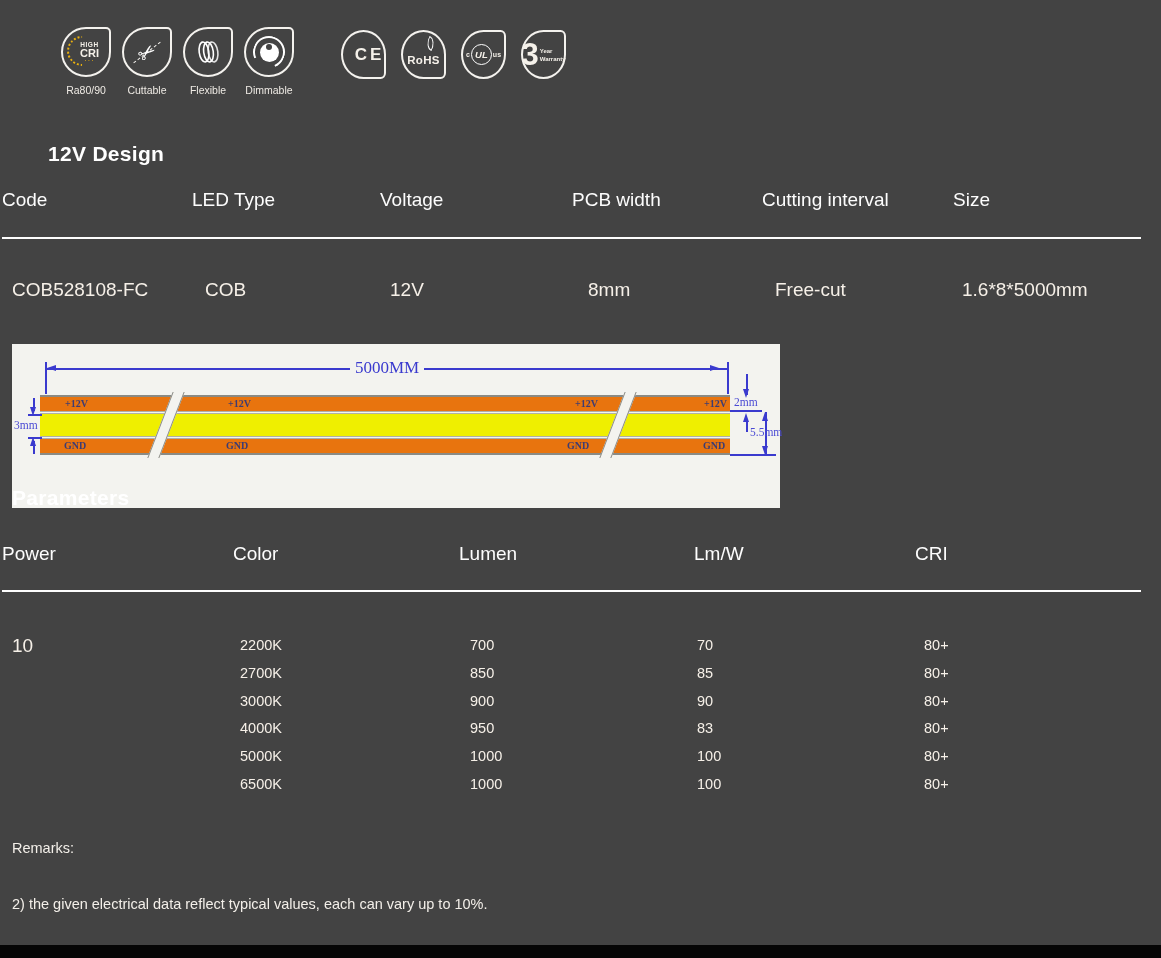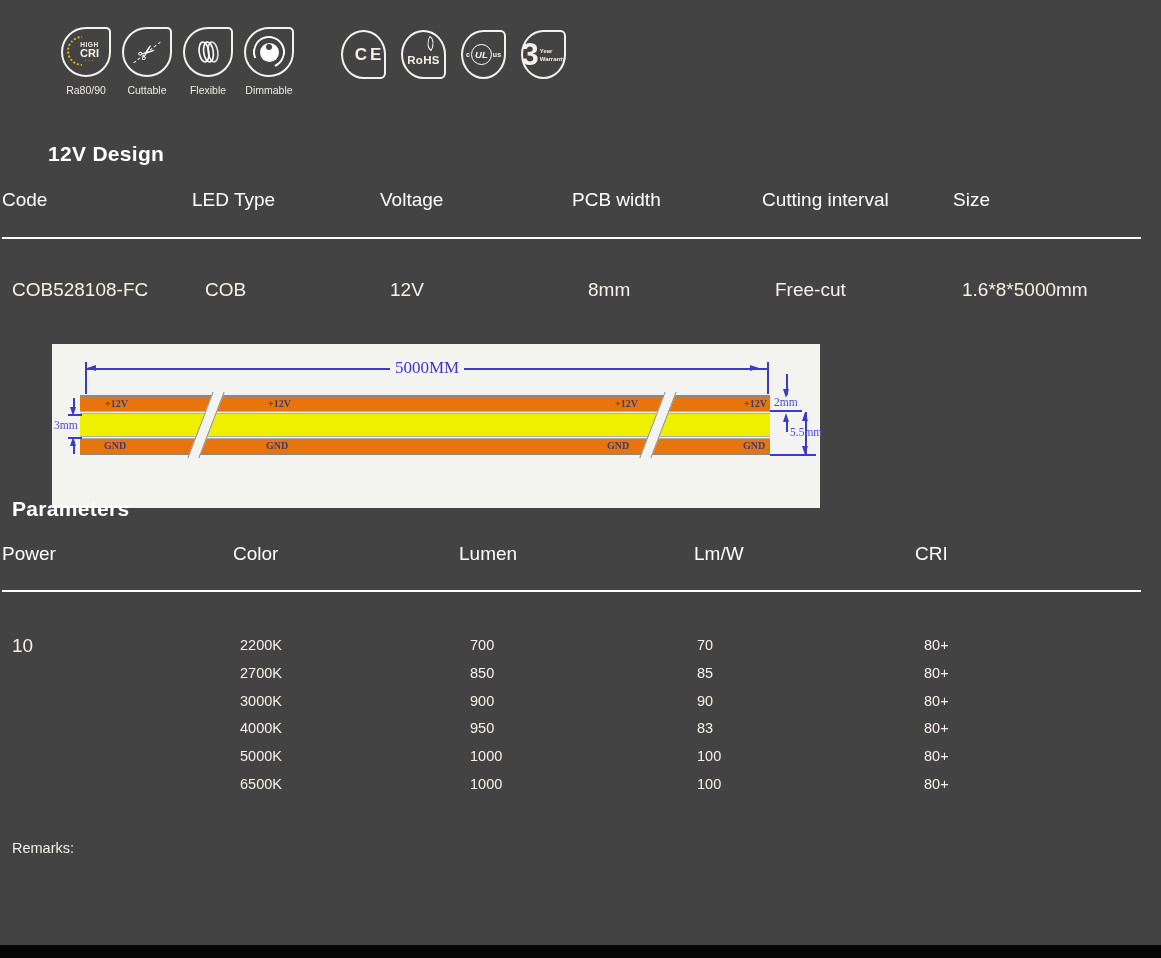--- a/index.html
+++ b/index.html
@@ -65,21 +65,21 @@
   .rule { position:absolute; left:2px; width:1139px; height:2px; background:#fdfdfd; }
 
   
   .param-rows { position:absolute; left:0; top:633px; width:1161px; }
   .prow { position:relative; height:27.8px; }
   .prow span { position:absolute; top:4px; font-size:14.5px; color:#f6f0e8; white-space:nowrap; }
   .pc-color { left:240px; } .pc-lumen { left:470px; } .pc-lmw { left:697px; } .pc-cri { left:924px; }
 
   
   .diagram { position:absolute; left:12px; top:344px; width:768px; height:164px; background:#f3f3ef;
-    font-family:"Liberation Serif", serif;margin-left:40px; }
+    font-family:"Liberation Serif", serif; }
   .dline-h { position:absolute; height:1.5px; background:#3a3ace; }
   .dline-v { position:absolute; width:1.5px; background:#3a3ace; }
   .dim-label { position:absolute; color:#3a3ace; background:#f3f3ef; padding:0 5px; font-size:17px; line-height:1; }
   .dim-label-sm { position:absolute; color:#4a4ad4; font-size:11.5px; line-height:1; }
   .arr { position:absolute; width:0; height:0; }
   .arr-left  { border-top:3.5px solid transparent; border-bottom:3.5px solid transparent; border-right:9px solid #3a3ace; }
   .arr-right { border-top:3.5px solid transparent; border-bottom:3.5px solid transparent; border-left:9px solid #3a3ace; }
   .arr-down  { border-left:3.5px solid transparent; border-right:3.5px solid transparent; border-top:9px solid #3a3ace; }
   .arr-up    { border-left:3.5px solid transparent; border-right:3.5px solid transparent; border-bottom:9px solid #3a3ace; }
 
@@ -239,21 +239,21 @@
     <div class="arr arr-up" style="left:731px; top:69px;"></div>
     <div class="dline-v" style="left:734px; top:76px; height:12px;"></div>
 
     <div class="dline-v" style="left:753px; top:68px; height:43px;"></div>
     <div class="arr arr-up" style="left:750px; top:68px;"></div>
     <div class="arr arr-down" style="left:750px; top:102px;"></div>
     <div class="dline-h" style="left:718px; top:110px; width:46px;"></div>
     <div class="dim-label-sm" style="left:738px; top:83px;">5.5mm</div>
   </div>
 
-  <div class="section-title" style="top:497px;">Parameters</div>
+  <div class="section-title" style="top:486px;">Parameters</div>
 
   <span class="cell hdr" style="left:2px;   top:543px;">Power</span>
   <span class="cell hdr" style="left:233px; top:543px;">Color</span>
   <span class="cell hdr" style="left:459px; top:543px;">Lumen</span>
   <span class="cell hdr" style="left:694px; top:543px;">Lm/W</span>
   <span class="cell hdr" style="left:915px; top:543px;">CRI</span>
 
   <div class="rule" style="top:590px;"></div>
 
   <span class="cell dat" style="left:12px; top:635px;">10</span>
@@ -291,15 +291,16 @@
     </div>
     <div class="prow">
       <span class="pc-color">6500K</span>
       <span class="pc-lumen">1000</span>
       <span class="pc-lmw">100</span>
       <span class="pc-cri">80+</span>
     </div>
   </div>
 
   <div class="remark" style="top:840px;">Remarks:</div>
+  <div class="remark" style="top:896px;">2) the given electrical data reflect typical values, each can vary up to 10%.</div>
 
   <div class="footer-bar"></div>
 </div>
 
 </body></html>

